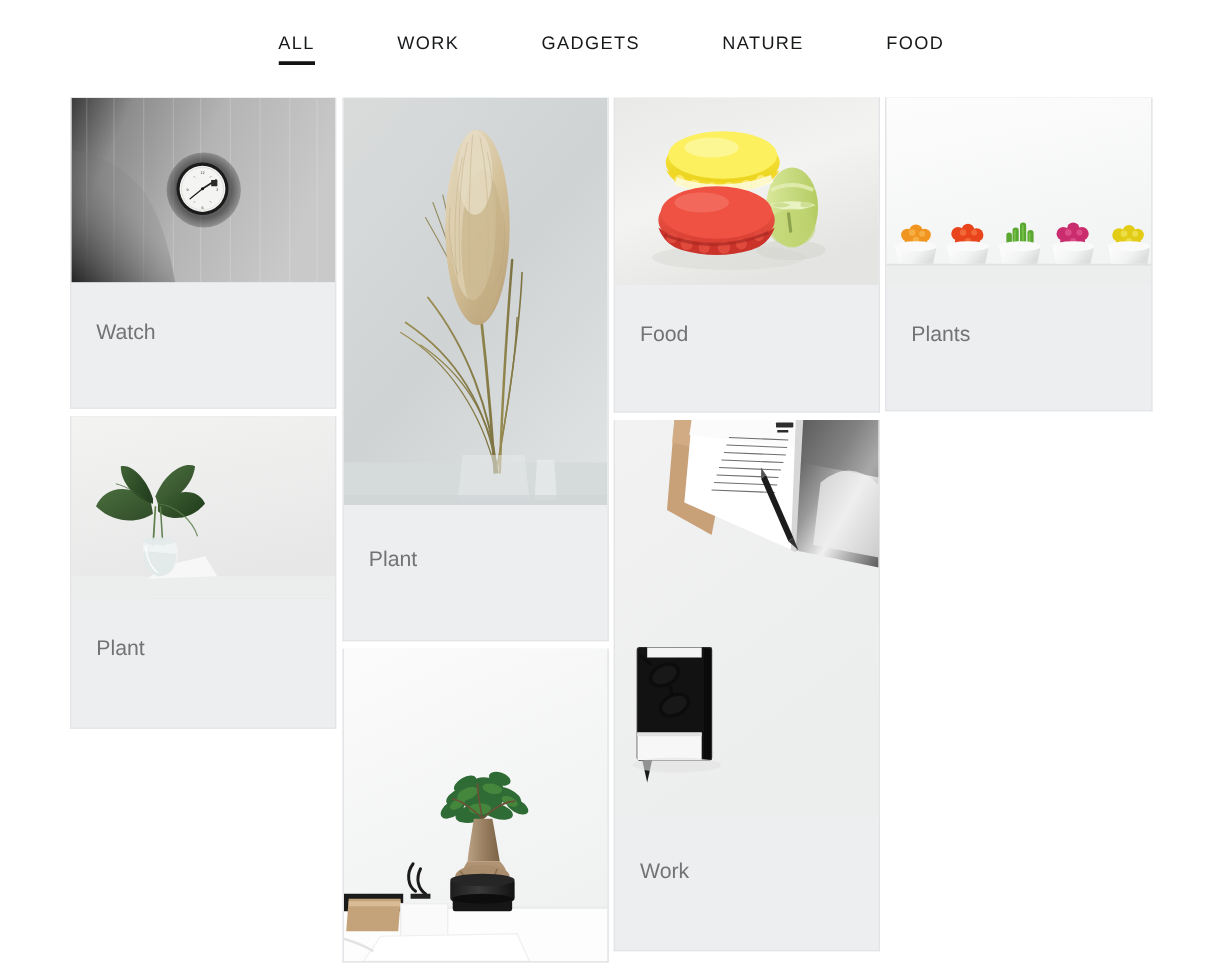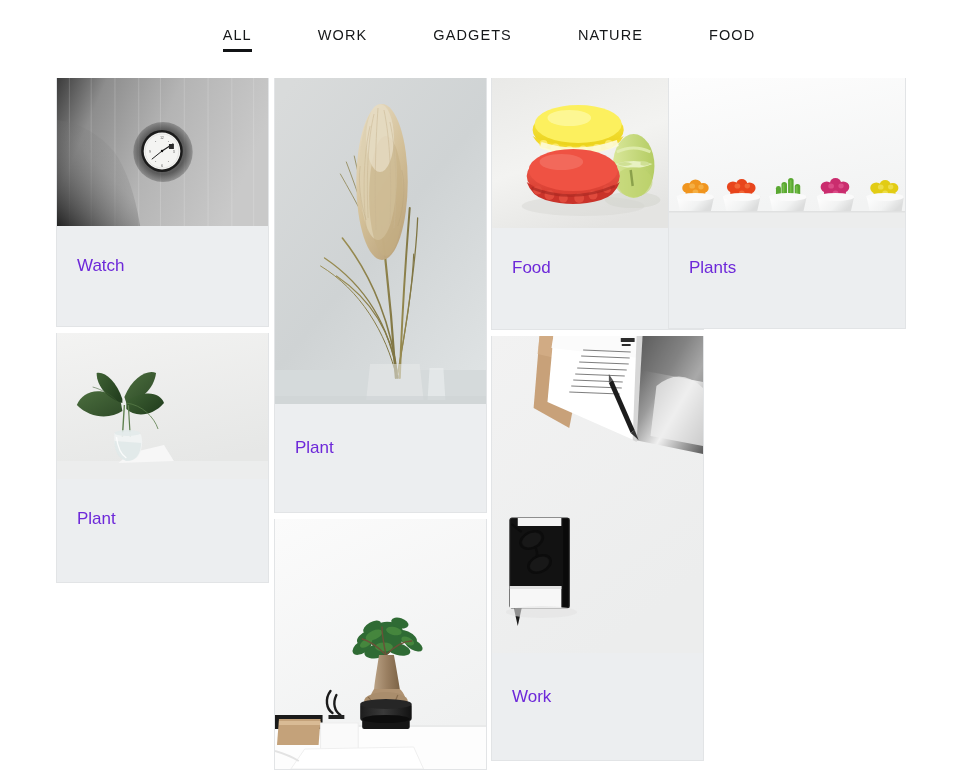--- a/index.html
+++ b/index.html
@@ -50,21 +50,21 @@
     padding: 0 0 0 0;
   }
   .column {
     position: absolute;
     top: 0;
     width: 214px;
   }
   .col-1 { left: 56px;  width: 213px; }
   .col-2 { left: 274px; width: 213px; }
   .col-3 { left: 491px; width: 213px; }
-  .col-4 { left: 668px; width: 238px; }
+  .col-4 { left: 708px; width: 214px; }
 
   .card {
     background: #eceef0;
     border: 1px solid #e2e4e6;
     border-top: none;
     margin-bottom: 6px;
     overflow: hidden;
   }
   .card-photo {
     display: block;
@@ -73,21 +73,21 @@
     overflow: hidden;
     background: #e9eaec;
   }
   .card-photo svg { display: block; width: 100%; height: 100%; }
   .card-caption {
     padding: 30px 20px 42px 20px;
     min-height: 100px;
   }
   .card-title {
     font-size: 17px;
-    color: #6d28d9;
+    color: #737373;
     line-height: 1.2;
   }
   .cap-tall { padding: 34px 20px 52px 20px; }
 </style>
 </head>
 <body>
 
 <nav class="nav">
   <div class="nav-item active"><span>ALL</span></div>
   <div class="nav-item"><span>WORK</span></div>

